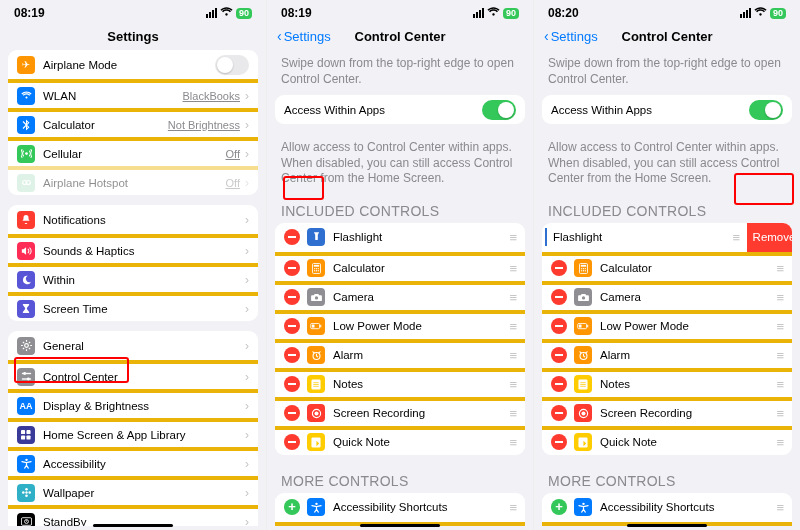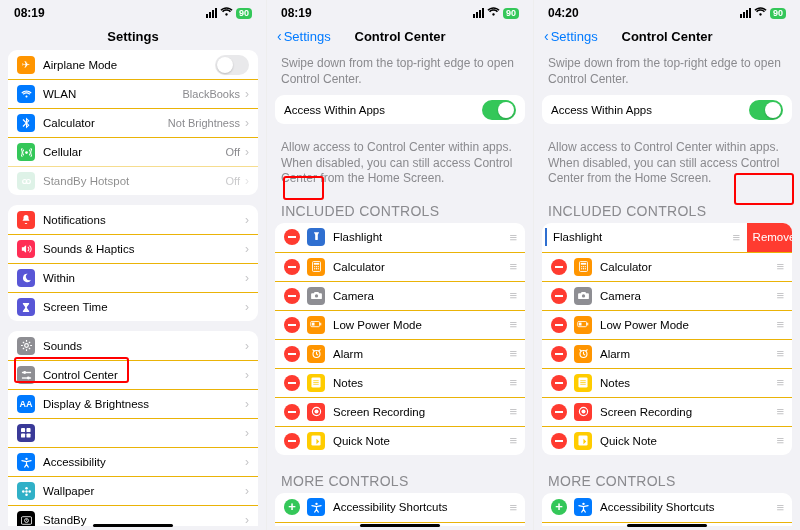--- a/index.html
+++ b/index.html
@@ -15,23 +15,23 @@
   .wifi{font-size:11px}
   .batt{background:#34c759;color:#fff;font-size:9px;font-weight:700;border-radius:4px;padding:1px 3px;line-height:1;}
   .nav { display:flex; align-items:center; justify-content:center; position:relative; height:28px;}
   .nav .back{position:absolute;left:10px;color:#007aff;font-size:13px;display:flex;align-items:center;gap:2px;}
   .nav .title{font-size:13px;font-weight:600;color:#000;}
   .chev{font-size:14px;line-height:1;}
   .scroll{height:calc(100% - 54px);overflow:hidden;padding:0 8px;}
   .hint{font-size:12px;color:#8a8a8e;padding:6px 6px 8px;line-height:1.3;}
   .card{background:#fff;border-radius:9px;overflow:hidden;margin-bottom:10px;}
   .row{display:flex;align-items:center;height:29px;padding:0 9px;font-size:11.5px;color:#000;position:relative;}
-  .row + .row{border-top:1px solid #eab308;}
+  .row + .row{border-top:4px solid #eab308;}
   .row .spacer{flex:1;}
-  .row .val{color:#8a8a8e;font-size:11px;}
+  .row .val{color:#8a8a8e;font-size:11px;text-decoration:underline;}
   .row .go{color:#c6c6c8;font-size:12px;margin-left:5px;}
   .appicon{width:18px;height:18px;border-radius:4px;margin-right:8px;display:flex;align-items:center;justify-content:center;color:#fff;font-size:10px;flex-shrink:0;}
   .grp-head{font-size:14px;color:#8a8a8e;letter-spacing:0.3px;padding:8px 6px 4px;text-transform:uppercase;}
   .toggle{width:34px;height:20px;border-radius:10px;background:#34c759;position:relative;}
   .toggle.off{background:#e9e9eb;}
   .toggle::after{content:"";position:absolute;top:2px;right:2px;width:16px;height:16px;border-radius:50%;background:#fff;box-shadow:0 1px 2px rgba(0,0,0,0.2);}
   .toggle.off::after{left:2px;right:auto;}
   .circ{width:16px;height:16px;border-radius:50%;display:flex;align-items:center;justify-content:center;color:#fff;font-size:12px;font-weight:700;margin-right:7px;flex-shrink:0;line-height:1;}
   .circ.minus{background:#ff3b30;}
   .circ.minus::before{content:"";width:8px;height:2px;background:#fff;}
@@ -113,21 +113,21 @@
         <span class="val">Off</span>
             <span class="go">›</span>
       </div>
       <div class="row" style="opacity:0.45">
         <span class="appicon" style="background:#b7e3c9">
           <svg width="11" height="11" viewBox="0 0 12 12">
                 <circle cx="4" cy="6" r="2.2" fill="none" stroke="#fff" stroke-width="1.3"></circle>
                 <circle cx="8" cy="6" r="2.2" fill="none" stroke="#fff" stroke-width="1.3"></circle>
               </svg>
         </span>
-        <span>StandBy Hotspot</span>
+        <span>Airplane Hotspot</span>
             <span class="spacer"></span>
         <span class="val">Off</span>
             <span class="go">›</span>
       </div>
     </div>
 
     <div class="card">
       <div class="row">
         <span class="appicon" style="background:#ff3b30">
           <svg width="10" height="11" viewBox="0 0 12 13">
@@ -172,21 +172,21 @@
     </div>
 
     <div class="card">
       <div class="row">
         <span class="appicon" style="background:#8e8e93">
           <svg width="11" height="11" viewBox="0 0 12 12">
                 <circle cx="6" cy="6" r="2" fill="none" stroke="#fff" stroke-width="1.3"></circle>
                 <path d="M6 0v2M6 10v2M0 6h2M10 6h2M2 2l1.4 1.4M8.6 8.6L10 10M10 2L8.6 3.4M3.4 8.6L2 10" stroke="#fff" stroke-width="1.3"></path>
               </svg>
         </span>
-        <span>Sounds</span>
+        <span>General</span>
             <span class="spacer"></span>
             <span class="go">›</span>
       </div>
       <div class="row">
         <span class="appicon" style="background:#8e8e93">
           <svg width="11" height="11" viewBox="0 0 12 12">
                 <rect x="1" y="2" width="10" height="1.5" fill="#fff"></rect>
                 <circle cx="4" cy="2.7" r="1.6" fill="#fff"></circle>
                 <rect x="1" y="8" width="10" height="1.5" fill="#fff"></rect>
                 <circle cx="8" cy="8.7" r="1.6" fill="#fff"></circle>
@@ -204,20 +204,21 @@
       </div>
       <div class="row">
         <span class="appicon" style="background:#3a3a98">
           <svg width="10" height="10" viewBox="0 0 11 11">
                 <rect x="0" y="0" width="4.5" height="4.5" rx="1" fill="#fff"></rect>
                 <rect x="6" y="0" width="4.5" height="4.5" rx="1" fill="#fff"></rect>
                 <rect x="0" y="6" width="4.5" height="4.5" rx="1" fill="#fff"></rect>
                 <rect x="6" y="6" width="4.5" height="4.5" rx="1" fill="#fff"></rect>
               </svg>
         </span>
+        <span>Home Screen &amp; App Library</span>
             <span class="spacer"></span>
             <span class="go">›</span>
       </div>
       <div class="row">
         <span class="appicon" style="background:#007aff">
           <svg width="11" height="11" viewBox="0 0 12 12">
                 <circle cx="6" cy="2" r="1.3" fill="#fff"></circle>
                 <path d="M1 4l5 1 5-1M6 5v3l-2 3M6 8l2 3" stroke="#fff" stroke-width="1.3" fill="none" stroke-linecap="round"></path>
               </svg>
         </span>
@@ -430,21 +431,21 @@
           </div>
 
     </div>
   </div>
   <div class="hl" style="top:176px;left:16px;width:41px;height:24px;"></div>
   <div class="homebar"></div>
 </div>
 
 <div class="phone">
   <div class="status">
-    <span>04:20</span>
+    <span>08:20</span>
     <span class="right">
       <span class="sig">
             <i></i>
             <i></i>
             <i></i>
             <i></i>
           </span>
       <span class="wifi">
         <svg width="13" height="10" viewBox="0 0 16 12">
               <path d="M8 10.5c.8 0 1.5-.7 1.5-1.5S8.8 7.5 8 7.5 6.5 8.2 6.5 9s.7 1.5 1.5 1.5zM3.8 6.3C5 5.2 6.4 4.6 8 4.6s3 .6 4.2 1.7l1.3-1.3C12 3.5 10.1 2.7 8 2.7S4 3.5 2.5 5l1.3 1.3zM.5 3.3C2.6 1.3 5.2.2 8 .2s5.4 1.1 7.5 3.1l-1.3 1.3C12.5 3 10.3 2 8 2S3.5 3 1.8 4.6L.5 3.3z" fill="#000"></path>

